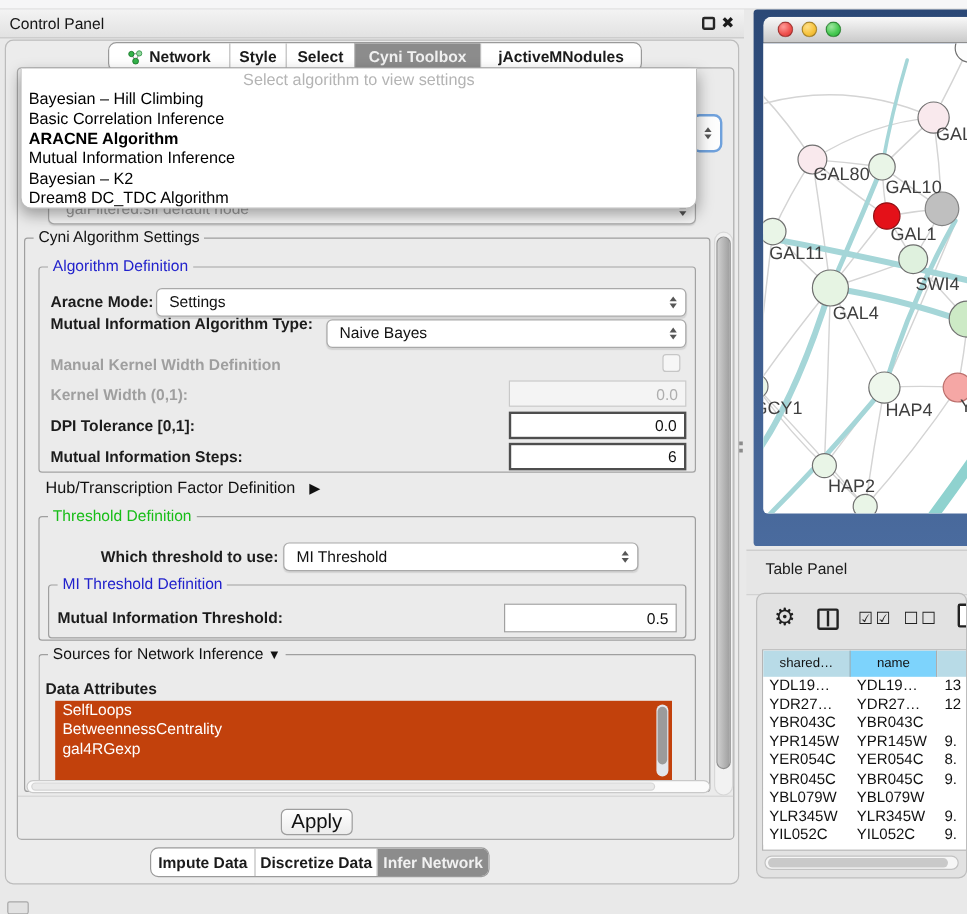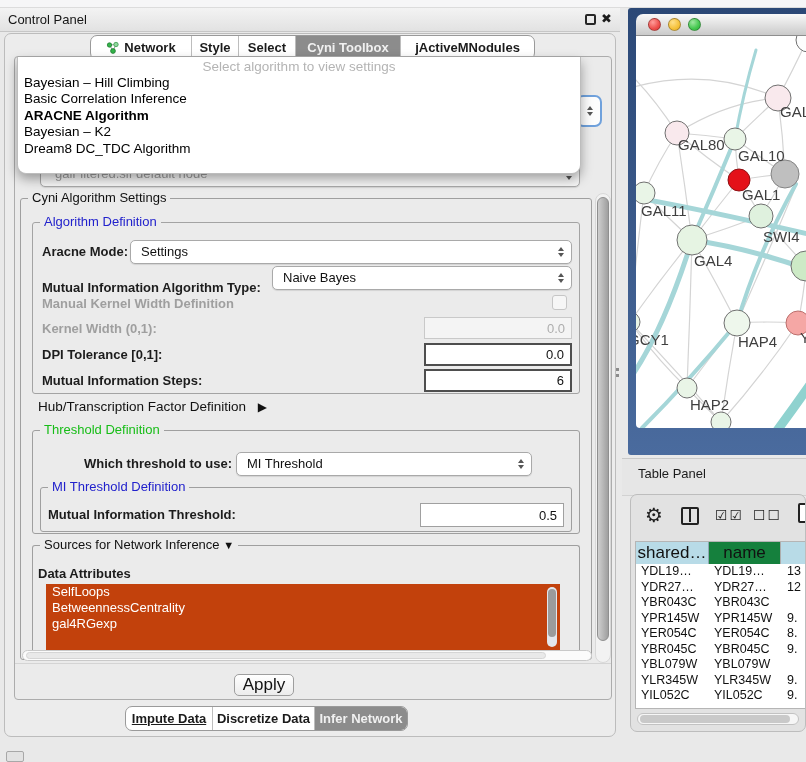--- a/index.html
+++ b/index.html
@@ -32,21 +32,21 @@
        border-radius:0 0 9px 9px;box-shadow:0 5px 12px rgba(0,0,0,0.35);z-index:50;overflow:hidden;}
   .pop .ph{height:16px;margin-top:2px;text-align:center;color:#b4b4b4;font-size:13.5px;line-height:16px;}
   .pop .it{padding-left:6px;line-height:16.4px;font-size:13.5px;color:#000;white-space:nowrap;}
   .pop .it.bold{font-weight:bold;}
   .cbox{position:absolute;width:15px;height:15px;background:#f6f6f6;border:1px solid #c6c6c6;border-radius:3px;box-sizing:border-box;}
   .tl{width:13px;height:13px;border-radius:50%;border:1px solid rgba(0,0,0,0.30);box-sizing:border-box;}
   .cell{box-sizing:border-box;overflow:hidden;white-space:nowrap;}
   .trow{display:flex;height:15.5px;font-size:12.5px;line-height:15.5px;background:#fff;}
   .trow .c1,.trow .c2{width:73px;padding-left:5px;}
   .trow .c3{flex:1;padding-left:5px;}
-  .thead{display:flex;height:22px;font-size:17px;line-height:22px;}
+  .thead{display:flex;height:22px;font-size:11px;line-height:22px;}
   .listitem{color:#fff;font-size:13px;line-height:16px;padding-left:6px;white-space:nowrap;}
 </style>
 </head>
 <body>
 
 <div class="abs" style="left:0;top:0;width:806px;height:8px;background:#f6f6f7;border-bottom:1px solid #dcdcdc;"></div>
 
 <div class="abs" style="left:0;top:8px;width:620px;height:24px;background:linear-gradient(#f3f3f3,#e2e2e2);border-bottom:1px solid #c6c6c6;">
   <span class="abs" style="left:8px;top:0;line-height:23px;font-size:13px;color:#151515;">Control Panel</span>
   <span class="abs" style="left:585px;top:6px;width:11px;height:11px;border:2px solid #262626;border-radius:2px;"></span>
@@ -96,20 +96,21 @@
       <i class="up"></i>
       <i class="dn"></i>
     </span>
 </div>
 
 <div class="pop">
   <div class="ph">Select algorithm to view settings</div>
   <div class="it">Bayesian – Hill Climbing</div>
   <div class="it">Basic Correlation Inference</div>
   <div class="it bold">ARACNE Algorithm</div>
+  <div class="it">Mutual Information Inference</div>
   <div class="it">Bayesian – K2</div>
   <div class="it">Dream8 DC_TDC Algorithm</div>
 </div>
 
 <div class="abs" style="left:595px;top:193px;width:16px;height:470px;background:#f2f2f2;border:1px solid #d8d8d8;border-radius:8px;">
   <div class="abs" style="left:1px;top:3px;width:12px;height:444px;background:linear-gradient(90deg,#cfcfcf,#9f9f9f);border:1px solid #8f8f8f;border-radius:6px;"></div>
 </div>
 <div class="abs" style="left:15px;top:663px;width:596px;height:1px;background:#d4d4d4;"></div>
 
 <div class="group" style="left:20px;top:198px;width:572px;height:462px;"></div>
@@ -120,21 +121,21 @@
 
 <span class="lbl" style="left:42px;top:244px;">Aracne Mode:</span>
 <div class="combo" style="left:130px;top:240px;width:442px;">
   <span class="val">Settings</span>
   <span class="spin">
       <i class="up"></i>
       <i class="dn"></i>
     </span>
 </div>
 
-<span class="lbl" style="left:42px;top:280px;">Mutual Information Algorithm Type:</span>
+<span class="lbl" style="left:42px;top:262px;">Mutual Information Algorithm Type:</span>
 <div class="combo" style="left:272px;top:266px;width:300px;">
   <span class="val">Naive Bayes</span>
   <span class="spin">
       <i class="up"></i>
       <i class="dn"></i>
     </span>
 </div>
 
 <span class="lbl dis" style="left:42px;top:296px;">Manual Kernel Width Definition</span>
 <span class="cbox" style="left:552px;top:295px;"></span>
@@ -188,21 +189,21 @@
 </div>
 
 <div class="abs" style="left:22px;top:650px;width:570px;height:11px;background:#fbfbfb;border:1px solid #c9c9c9;border-radius:6px;">
   <div class="abs" style="left:3px;top:1px;width:520px;height:7px;background:#e9e9e9;border:1px solid #d5d5d5;border-radius:4px;"></div>
 </div>
 
 <div class="abs" style="left:234px;top:674px;width:60px;height:22px;background:linear-gradient(#ffffff,#ececec);border:1px solid #9e9e9e;
             border-radius:5px;text-align:center;line-height:20px;font-size:17px;color:#111;">Apply</div>
 
 <div class="seg" style="left:125px;top:706px;">
-  <div style="width:86px;text-decoration:underline;">
+  <div style="width:86px;">
     <span>Impute Data</span>
   </div>
   <div style="width:102px;">
     <span>Discretize Data</span>
   </div>
   <div class="sel" style="width:93px;">
     <span>Infer Network</span>
   </div>
 </div>
 
@@ -307,21 +308,21 @@
   <span class="abs" style="left:50px;top:12px;width:18px;height:18px;border:2.5px solid #222;border-radius:2px;">
     <span class="abs" style="left:5.5px;top:0;width:2.5px;height:13px;background:#222;"></span>
   </span>
   <span class="abs" style="left:84px;top:12px;font-size:14px;color:#222;letter-spacing:2px;">☑☑</span>
   <span class="abs" style="left:122px;top:12px;font-size:14px;color:#222;letter-spacing:2px;">☐☐</span>
   <span class="abs" style="left:167px;top:8px;width:14px;height:20px;border:2px solid #222;border-radius:2px;background:#fff;"></span>
 
   <div class="abs" style="left:4px;top:46px;width:172px;height:168px;background:#fff;border:1px solid #b5b5b5;overflow:hidden;">
     <div class="thead">
       <div class="cell" style="width:73px;background:#b8dbe7;border-right:1px solid #8fa8b2;text-align:center;">shared…</div>
-      <div class="cell" style="width:72px;background:#15803d;border-right:1px solid #adadad;text-align:center;">name</div>
+      <div class="cell" style="width:72px;background:#7dd3fc;border-right:1px solid #adadad;text-align:center;">name</div>
       <div class="cell" style="flex:1;background:#b8dbe7;"></div>
     </div>
     <div class="trow">
       <div class="cell c1">YDL19…</div>
       <div class="cell c2">YDL19…</div>
       <div class="cell c3">13</div>
     </div>
     <div class="trow">
       <div class="cell c1">YDR27…</div>
       <div class="cell c2">YDR27…</div>

